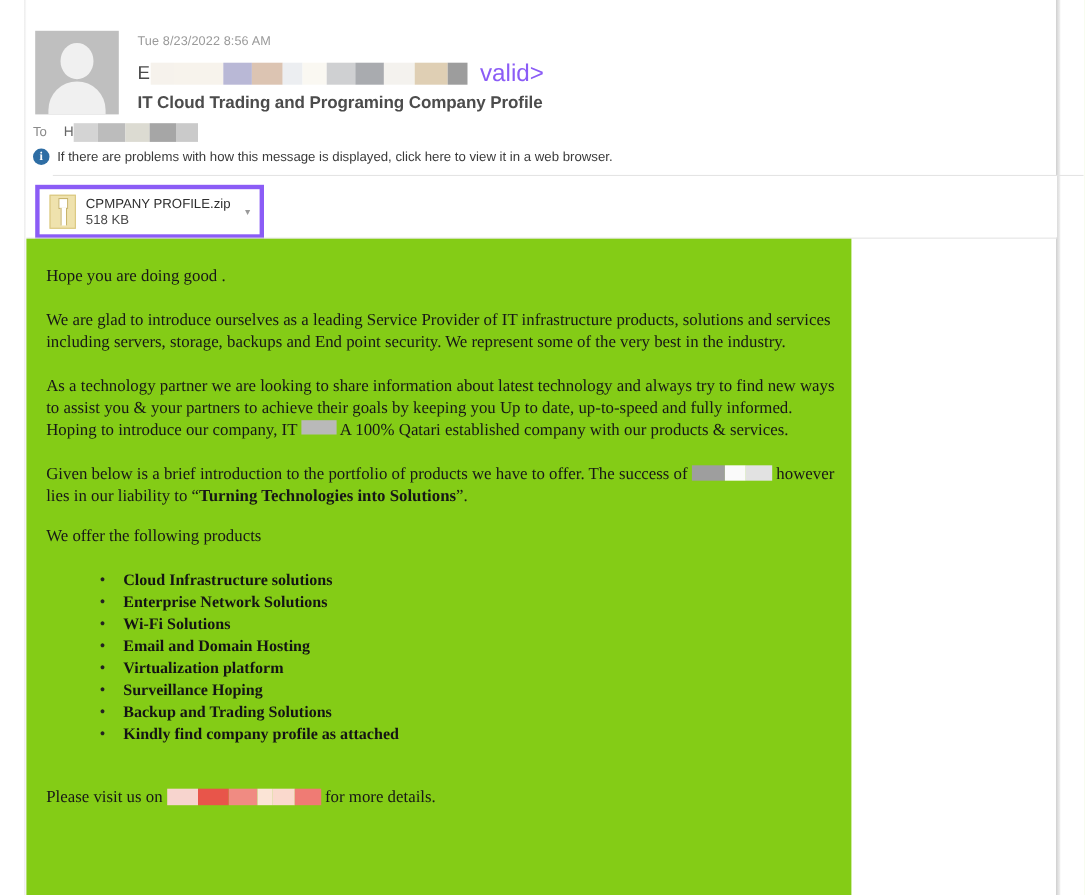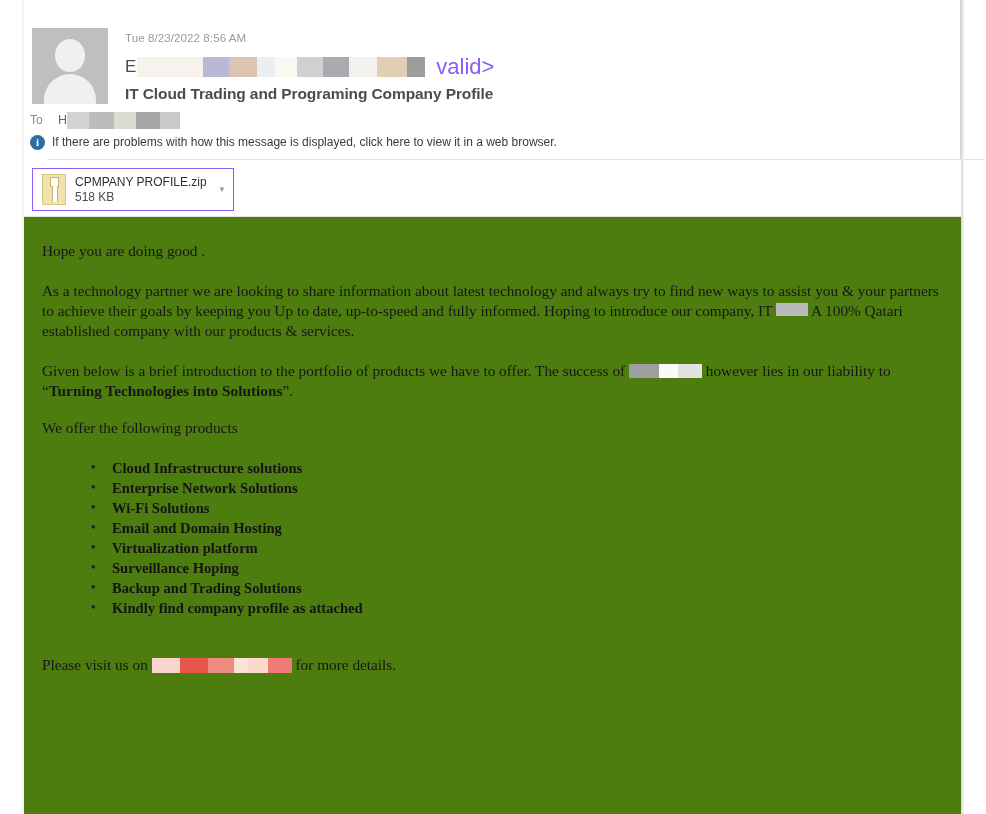--- a/index.html
+++ b/index.html
@@ -166,21 +166,21 @@
   #attachment-strip {
     position: absolute;
     left: 24px; top: 160px;
     width: 937px; height: 56px;
     background: #ffffff;
   }
   #attachment-chip {
     position: absolute;
     left: 8px; top: 8px;
     width: 200px; height: 41px;
-    border: 1px solid #8b5cf6;
+    border: 4px solid #8b5cf6;
     background: #ffffff;
     display: flex;
     align-items: center;
   }
   #zip-icon {
     position: relative;
     width: 22px; height: 29px;
     margin-left: 9px;
     margin-right: 9px;
     background: #efe2ad;
@@ -225,23 +225,23 @@
     text-align: center;
     font-size: 8px;
     color: #9a9a9a;
     flex: none;
   }
 
   
   #message-body {
     position: absolute;
     left: 24px; top: 217px;
-    width: 937px;
+    width: 750px;
     height: 597px;
-    background: #4d7c0f;
+    background: #84cc16;
     font-family: "Liberation Serif", serif;
     color: #1a1a1a;
   }
   .body-inner {
     padding: 24px 14px 0 18px;
   }
   p.para {
     margin: 0 0 20px 0;
     font-size: 15.3px;
     line-height: 20px;
@@ -347,20 +347,21 @@
     </div>
   </div>
 
   <div class="hdr-divider" id="divider-bottom"></div>
 
   <div id="message-body">
     <div class="body-inner">
 
       <p class="para">Hope you are doing good .</p>
 
+      <p class="para">We are glad to introduce ourselves as a leading Service Provider of IT infrastructure products, solutions and services including servers, storage, backups and End point security. We represent some of the very best in the industry.</p>
 
       <p class="para">
         <span>As a technology  partner we are looking to share information about latest technology and always try to find new ways to assist you &amp; your partners to achieve their goals by keeping you Up to date, up-to-speed and fully informed. Hoping to introduce our  company, IT</span>
         <span class="redact" style="width:32px;height:13px;background:#b9b9b9;vertical-align:baseline;"></span>
         <span>A 100% Qatari established  company with our products &amp; services.</span>
       </p>
 
       <p class="para tight">
         <span>Given below is a brief introduction to the portfolio of products we have to offer. The success of</span>
         <span class="redact" style="width:30px;height:14px;background:#9e9e9e;vertical-align:-2px;"></span><span class="redact" style="width:19px;height:14px;background:#fafafa;vertical-align:-2px;"></span><span class="redact" style="width:24px;height:14px;background:#e2e2e2;vertical-align:-2px;"></span>

